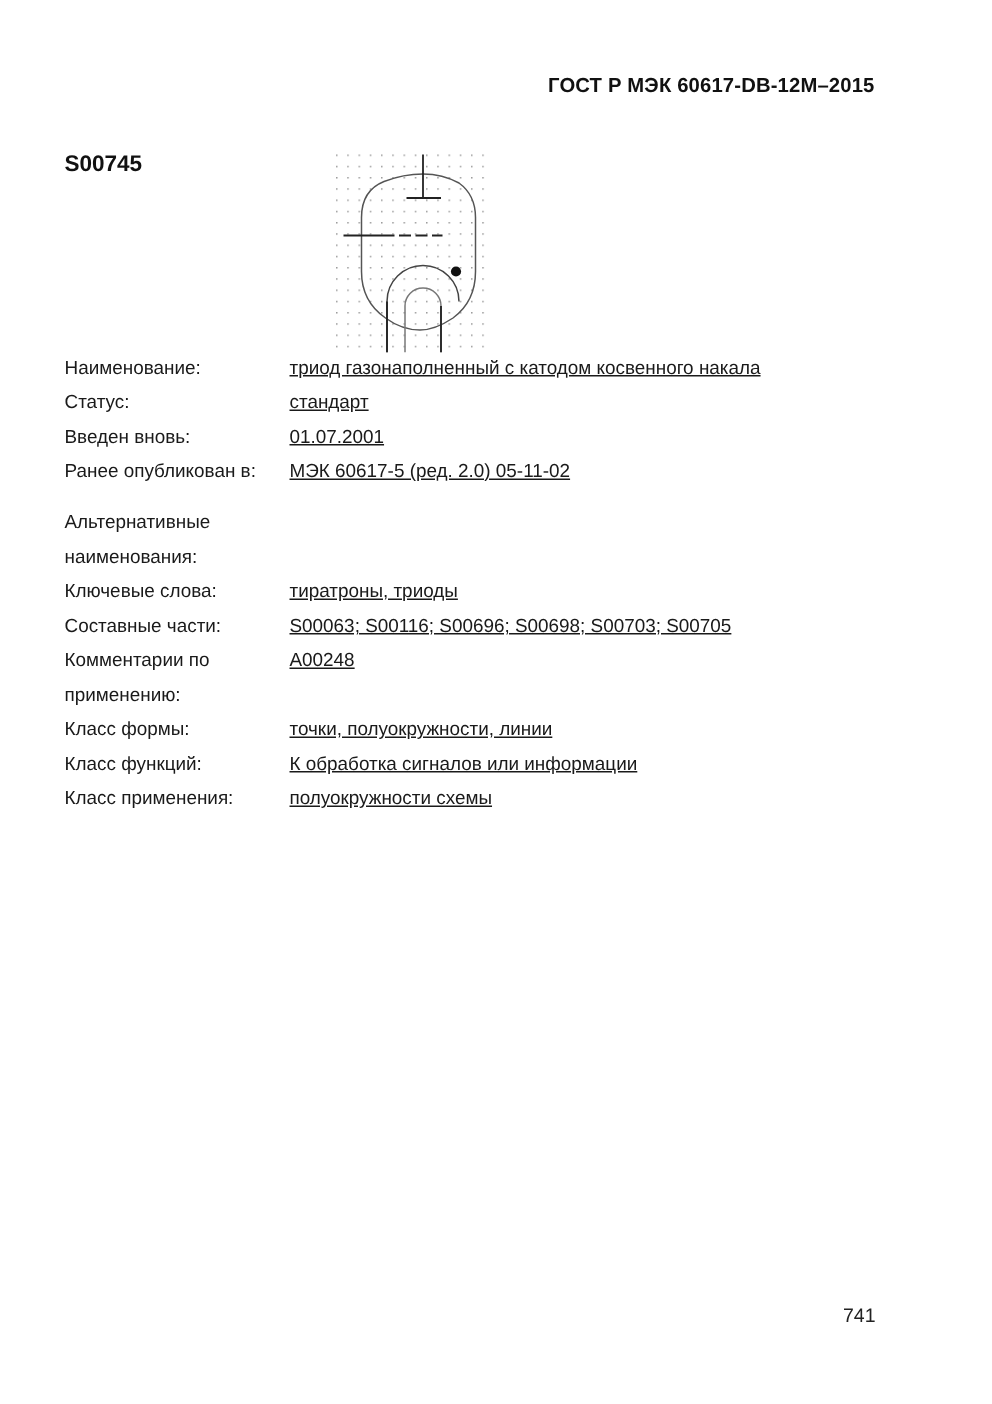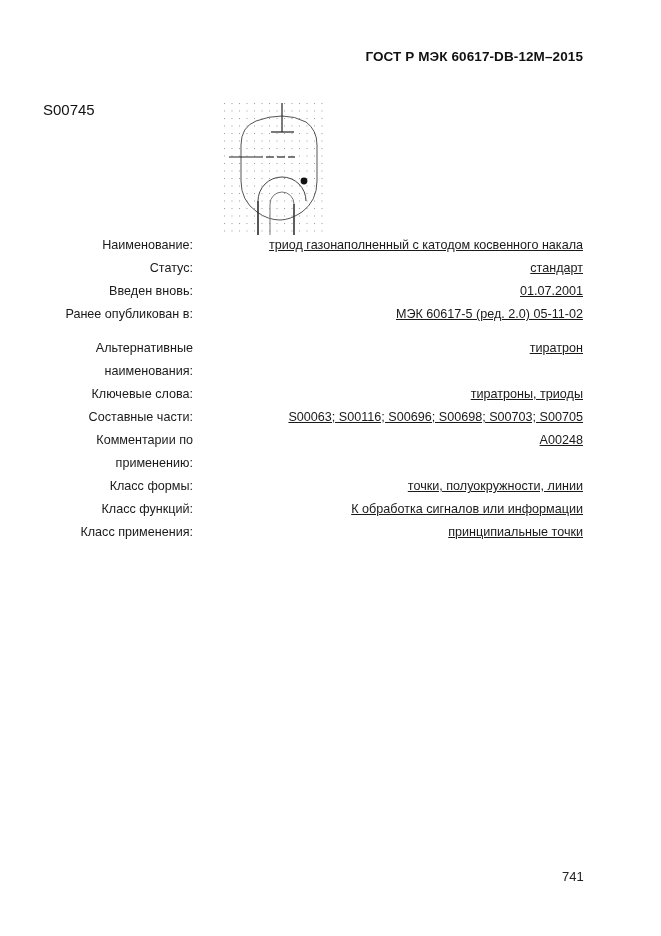--- a/index.html
+++ b/index.html
@@ -22,41 +22,40 @@
       font-size: 13.5px;
       font-weight: bold;
       letter-spacing: 0.1px;
       color: #111;
     }
     .symbol-id {
       position: absolute;
       left: 43px;
       top: 101px;
       font-size: 15px;
-      font-weight: normal;
+      font-weight: bold;
       color: #111;
     }
     .symbol-figure {
       position: absolute;
       left: 222px;
       top: 101px;
       width: 102px;
       height: 134px;
     }
     .props {
       position: absolute;
       left: 43px;
       top: 234px;
       width: 540px;
       font-size: 12.6px;
       line-height: 23px;
     }
     .prop-row {
       display: flex;
-      text-align: right;
     }
     .prop-row.gap-before {
       margin-top: 11px;
     }
     .prop-label {
       width: 150px;
       flex: 0 0 150px;
       color: #1a1a1a;
     }
     .prop-value {
@@ -121,21 +120,20 @@
   <div class="prop-row">
     <span class="prop-label">Введен вновь:</span>
     <span class="prop-value">01.07.2001</span>
   </div>
   <div class="prop-row">
     <span class="prop-label">Ранее опубликован в:</span>
     <span class="prop-value">МЭК 60617-5 (ред. 2.0) 05-11-02</span>
   </div>
   <div class="prop-row gap-before">
     <span class="prop-label">Альтернативные</span>
-    <span class="prop-value">тиратрон</span>
   </div>
   <div class="prop-row">
     <span class="prop-label">наименования:</span>
     <span class="prop-value"></span>
   </div>
   <div class="prop-row">
     <span class="prop-label">Ключевые слова:</span>
     <span class="prop-value">тиратроны, триоды</span>
   </div>
   <div class="prop-row">
@@ -153,17 +151,17 @@
   <div class="prop-row">
     <span class="prop-label">Класс формы:</span>
     <span class="prop-value">точки, полуокружности, линии</span>
   </div>
   <div class="prop-row">
     <span class="prop-label">Класс функций:</span>
     <span class="prop-value">К обработка сигналов или информации</span>
   </div>
   <div class="prop-row">
     <span class="prop-label">Класс применения:</span>
-    <span class="prop-value">принципиальные точки</span>
+    <span class="prop-value">полуокружности схемы</span>
   </div>
 </div>
 
 <div class="page-number">741</div>
 
 </body></html>

